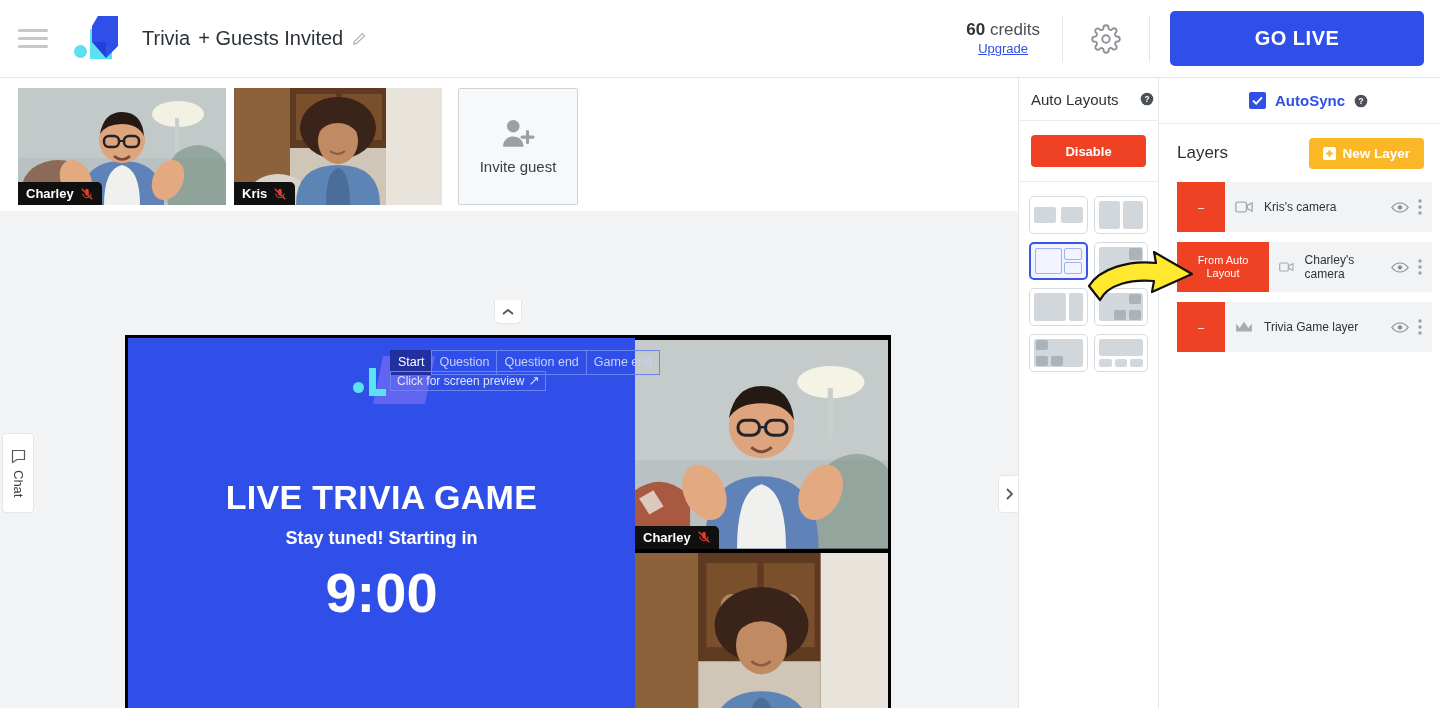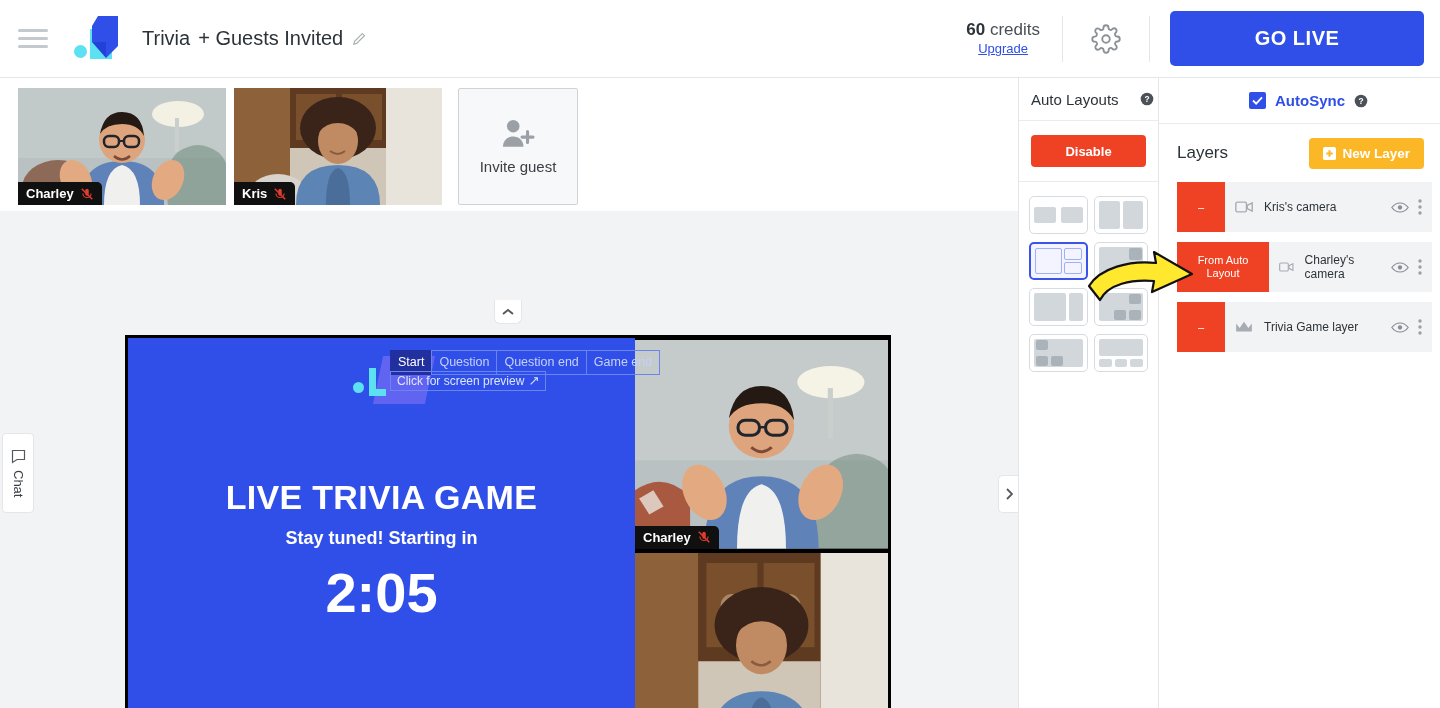--- a/index.html
+++ b/index.html
@@ -300,21 +300,21 @@
 
               <div class="preview-hint">
                 <span>Click for screen preview</span>
                 <svg width="10" height="10" viewBox="0 0 12 12">
                   <path d="M2 10L10 2M6 2h4v4" stroke="#dfe5fd" stroke-width="1.3" fill="none"></path>
                 </svg>
               </div>
 
               <div class="scene-title">LIVE TRIVIA GAME</div>
               <div class="scene-sub">Stay tuned! Starting in</div>
-              <div class="scene-timer">2:05</div>
+              <div class="scene-timer">9:00</div>
             </div>
 
             <div class="scene-right">
 
               <div class="cam-cell">
                 <svg width="100%" height="100%" viewBox="0 0 248 208" preserveAspectRatio="none">
                   <rect width="248" height="208" fill="#b9c1c2"></rect>
                   <rect x="0" y="0" width="248" height="120" fill="#c5cbca"></rect>
                   <ellipse cx="192" cy="42" rx="33" ry="16" fill="#f5f2e6"></ellipse>
                   <rect x="189" y="48" width="5" height="50" fill="#c9cfcd"></rect>

